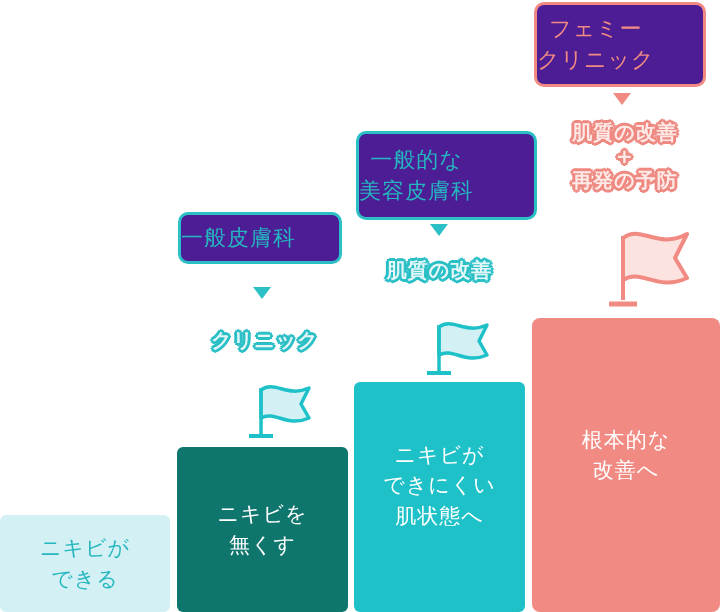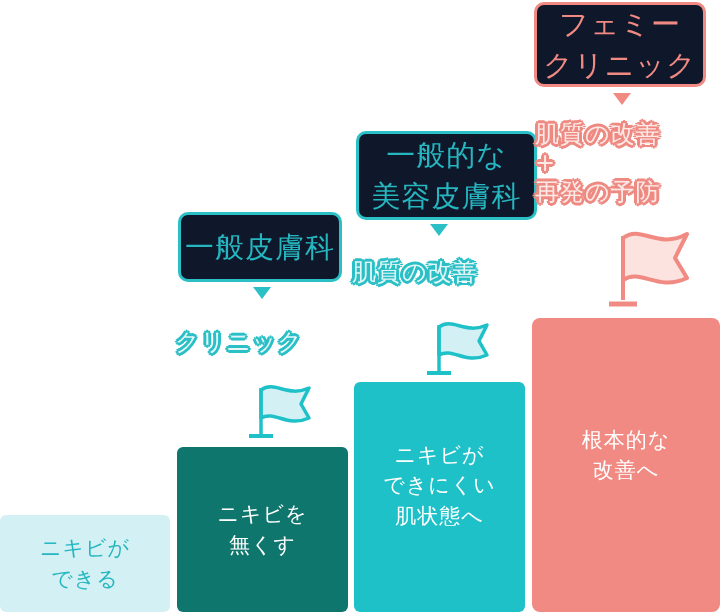--- a/index.html
+++ b/index.html
@@ -1,22 +1,22 @@
 <!DOCTYPE html>
 <html><head>
 <meta charset="utf-8">
 <style>
   html,body{margin:0;padding:0;background:#fff;}
   body{width:720px;height:612px;position:relative;overflow:hidden;font-family:"DejaVu Sans",sans-serif;}
   .step{position:absolute;border-radius:6px;display:flex;align-items:center;justify-content:center;text-align:center;font-size:21px;line-height:1.45;letter-spacing:1px;}
   .step span{white-space:pre-line;}
-  .bubble{position:absolute;background:#0f172a;border:3px solid;border-radius:10px;display:flex;align-items:center;justify-content:center;text-align:center;font-size:29px;line-height:1.4;letter-spacing:1px;box-sizing:border-box;}
+  .bubble{position:absolute;background:#4c1d95;border:3px solid;border-radius:10px;display:flex;align-items:center;text-align:center;font-size:22px;line-height:1.4;letter-spacing:1px;box-sizing:border-box;}
   .bubble span{white-space:pre-line;}
   .tail{position:absolute;width:0;height:0;border-left:9px solid transparent;border-right:9px solid transparent;border-top:12px solid;}
-  .result{position:absolute;text-align:left;font-weight:normal;font-size:24px;line-height:1.2;color:#fff;white-space:pre-line;letter-spacing:1px;}
+  .result{position:absolute;text-align:center;font-weight:bold;font-size:20px;line-height:1.2;color:#fff;white-space:pre-line;letter-spacing:1px;}
   .teal-out{-webkit-text-stroke:0;text-shadow:
      2px 0 #2bbfc6,-2px 0 #2bbfc6,0 2px #2bbfc6,0 -2px #2bbfc6,
      2px 2px #2bbfc6,-2px -2px #2bbfc6,2px -2px #2bbfc6,-2px 2px #2bbfc6,
      3px 0 #2bbfc6,-3px 0 #2bbfc6,0 3px #2bbfc6,0 -3px #2bbfc6;
      color:#e4f7f8;}
   .pink-out{text-shadow:
      2px 0 #ee8a82,-2px 0 #ee8a82,0 2px #ee8a82,0 -2px #ee8a82,
      2px 2px #ee8a82,-2px -2px #ee8a82,2px -2px #ee8a82,-2px 2px #ee8a82,
      3px 0 #ee8a82,-3px 0 #ee8a82,0 3px #ee8a82,0 -3px #ee8a82;
      color:#fde9e6;}
@@ -39,21 +39,21 @@
   <span style="margin-top:58px;">ニキビが
 できにくい
 肌状態へ</span>
 </div>
 
 <div class="step" style="left:532px;top:318px;width:188px;height:294px;background:#f08a82;color:#fff;border-radius:8px;">
   <span style="margin-top:-20px;">根本的な
 改善へ</span>
 </div>
 
-<div class="bubble" style="left:178px;top:212px;width:164px;height:70px;border-color:#2bbfc6;color:#25b6bf;">
+<div class="bubble" style="left:178px;top:212px;width:164px;height:52px;border-color:#2bbfc6;color:#25b6bf;">
   <span>一般皮膚科</span>
 </div>
 <div class="tail" style="left:253px;top:287px;border-top-color:#2bbfc6;"></div>
 
 <div class="bubble" style="left:356px;top:131px;width:181px;height:89px;border-color:#2bbfc6;color:#25b6bf;">
   <span>一般的な
 美容皮膚科</span>
 </div>
 <div class="tail" style="left:430px;top:224px;border-top-color:#2bbfc6;"></div>
 

